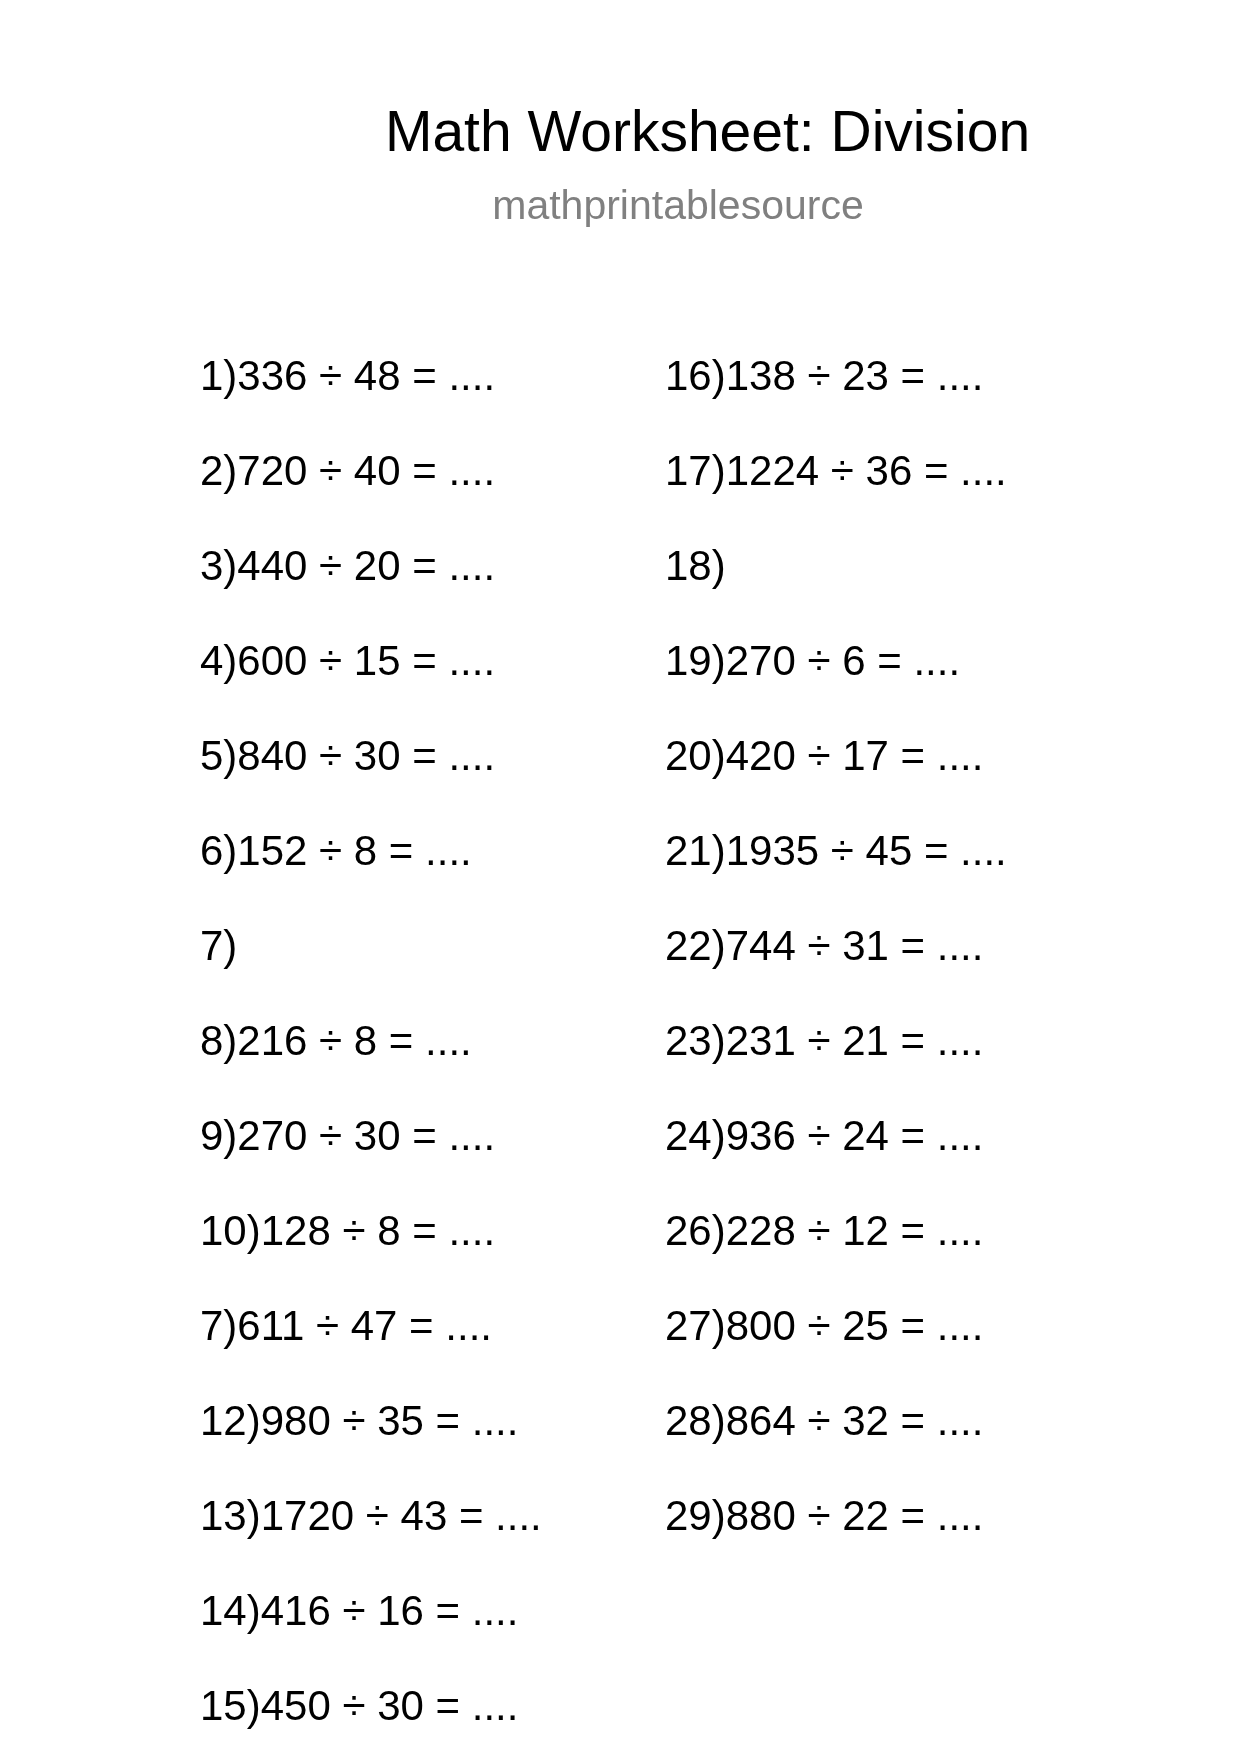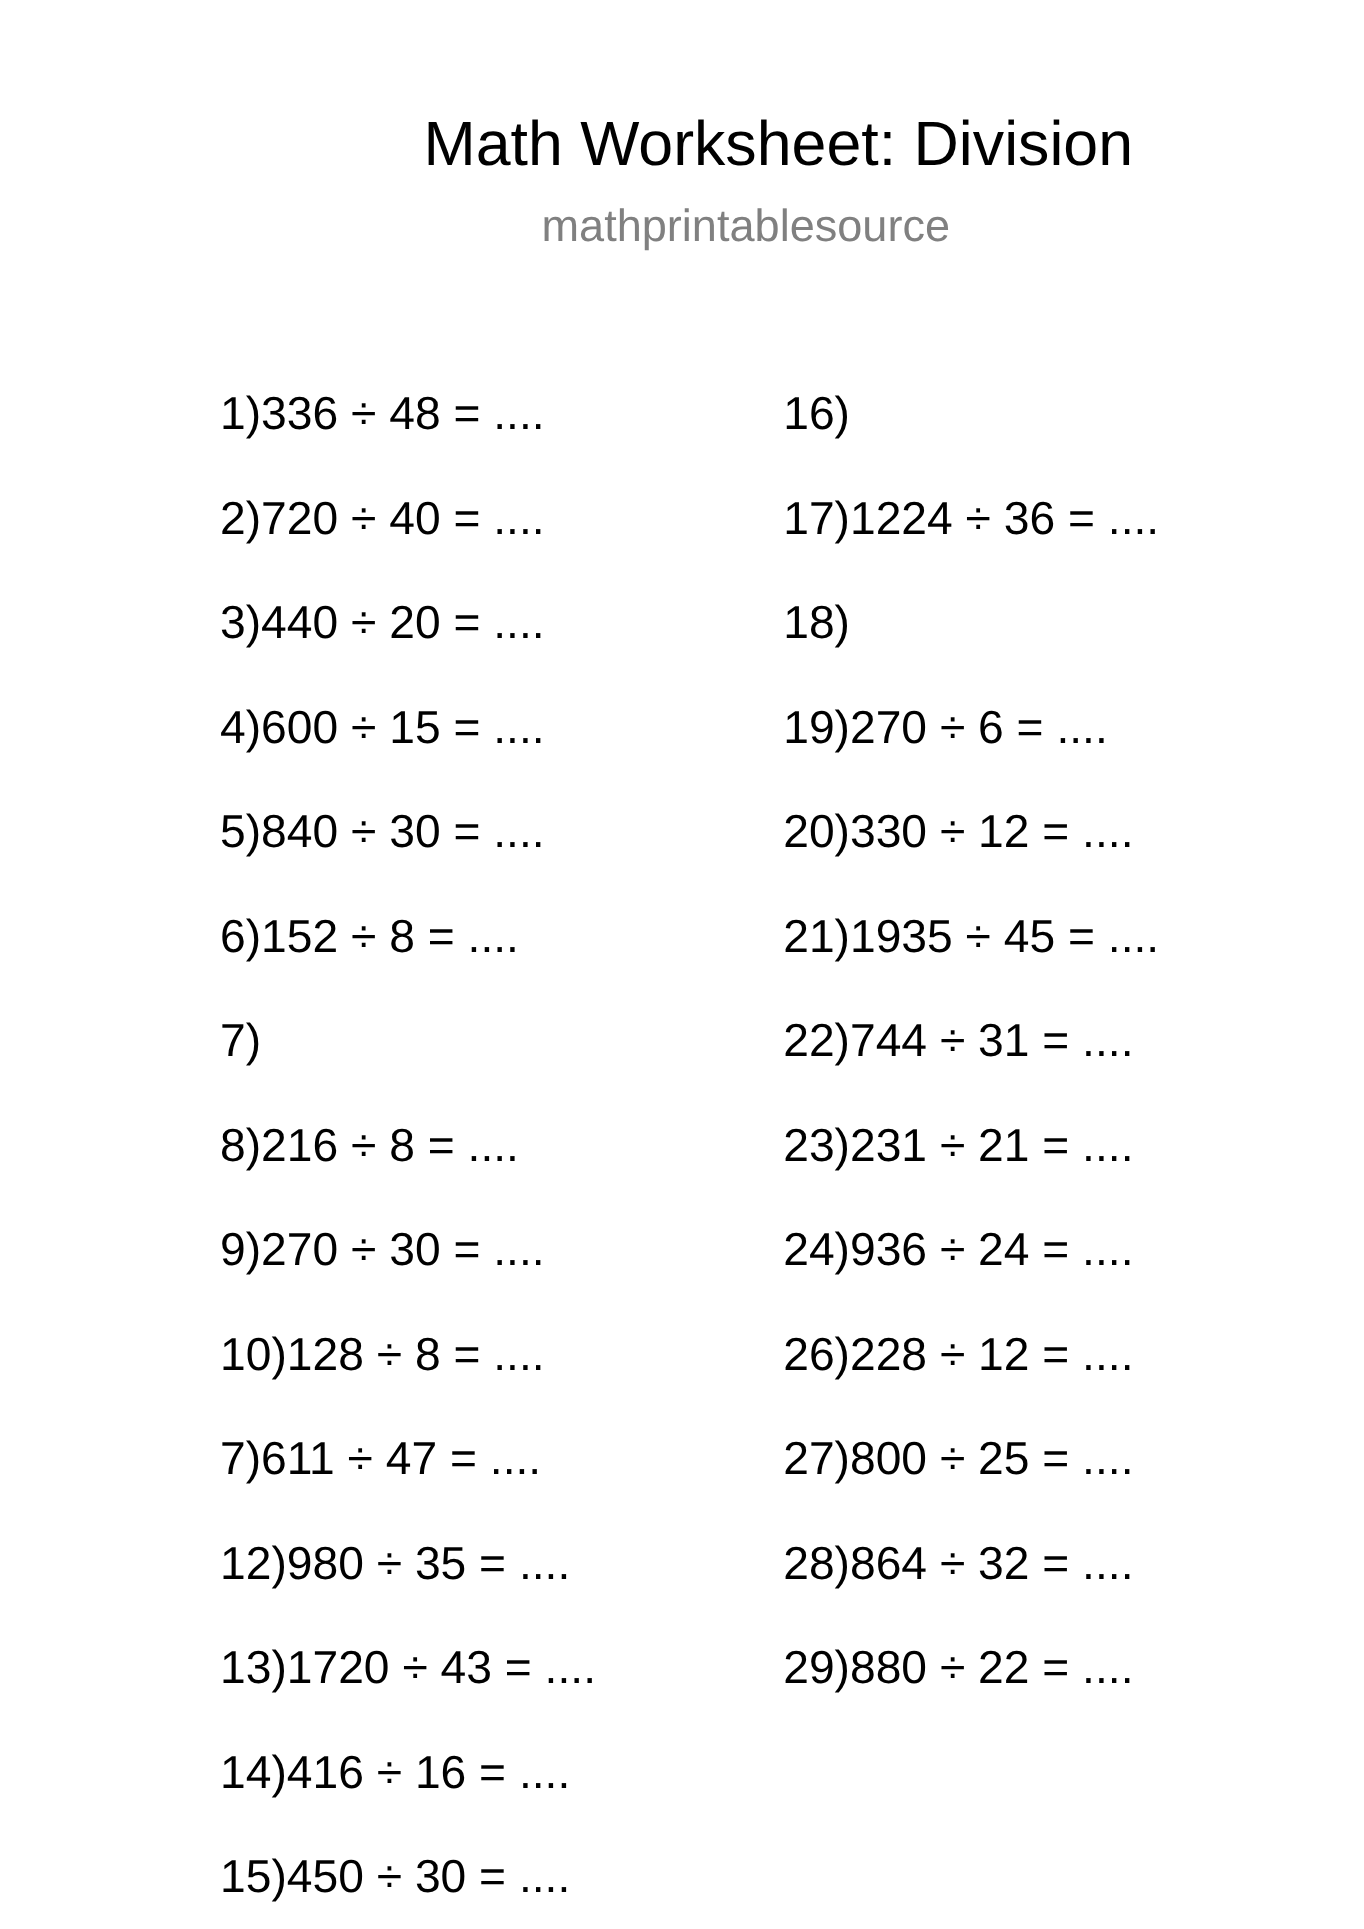--- a/index.html
+++ b/index.html
@@ -39,21 +39,21 @@
       padding-left: 116px;
       box-sizing: border-box;
       color: #808080;
       white-space: nowrap;
     }
     .column {
       position: absolute;
       top: 348px;
     }
     .col-left { left: 200px; }
-    .col-right { left: 712px; }
+    .col-right { left: 665px; }
     .problem {
       height: 95px;
       font-size: 42px;
       line-height: 56px;
       white-space: nowrap;
       display: flex;
       align-items: flex-start;
     }
     .num {
       display: inline-block;
@@ -127,35 +127,36 @@
       </div>
     <div class="problem">
         <span class="num">15)</span>
         <span class="expr">450 ÷ 30 = ....</span>
       </div>
   </div>
 
   <div class="column col-right">
     <div class="problem">
         <span class="num">16)</span>
+        <span class="expr">138 ÷ 23 = ....</span>
       </div>
     <div class="problem">
         <span class="num">17)</span>
         <span class="expr">1224 ÷ 36 = ....</span>
       </div>
     <div class="problem">
         <span class="num">18)</span>
       </div>
     <div class="problem">
         <span class="num">19)</span>
         <span class="expr">270 ÷ 6 = ....</span>
       </div>
     <div class="problem">
         <span class="num">20)</span>
-        <span class="expr">330 ÷ 12 = ....</span>
+        <span class="expr">420 ÷ 17 = ....</span>
       </div>
     <div class="problem">
         <span class="num">21)</span>
         <span class="expr">1935 ÷ 45 = ....</span>
       </div>
     <div class="problem">
         <span class="num">22)</span>
         <span class="expr">744 ÷ 31 = ....</span>
       </div>
     <div class="problem">

